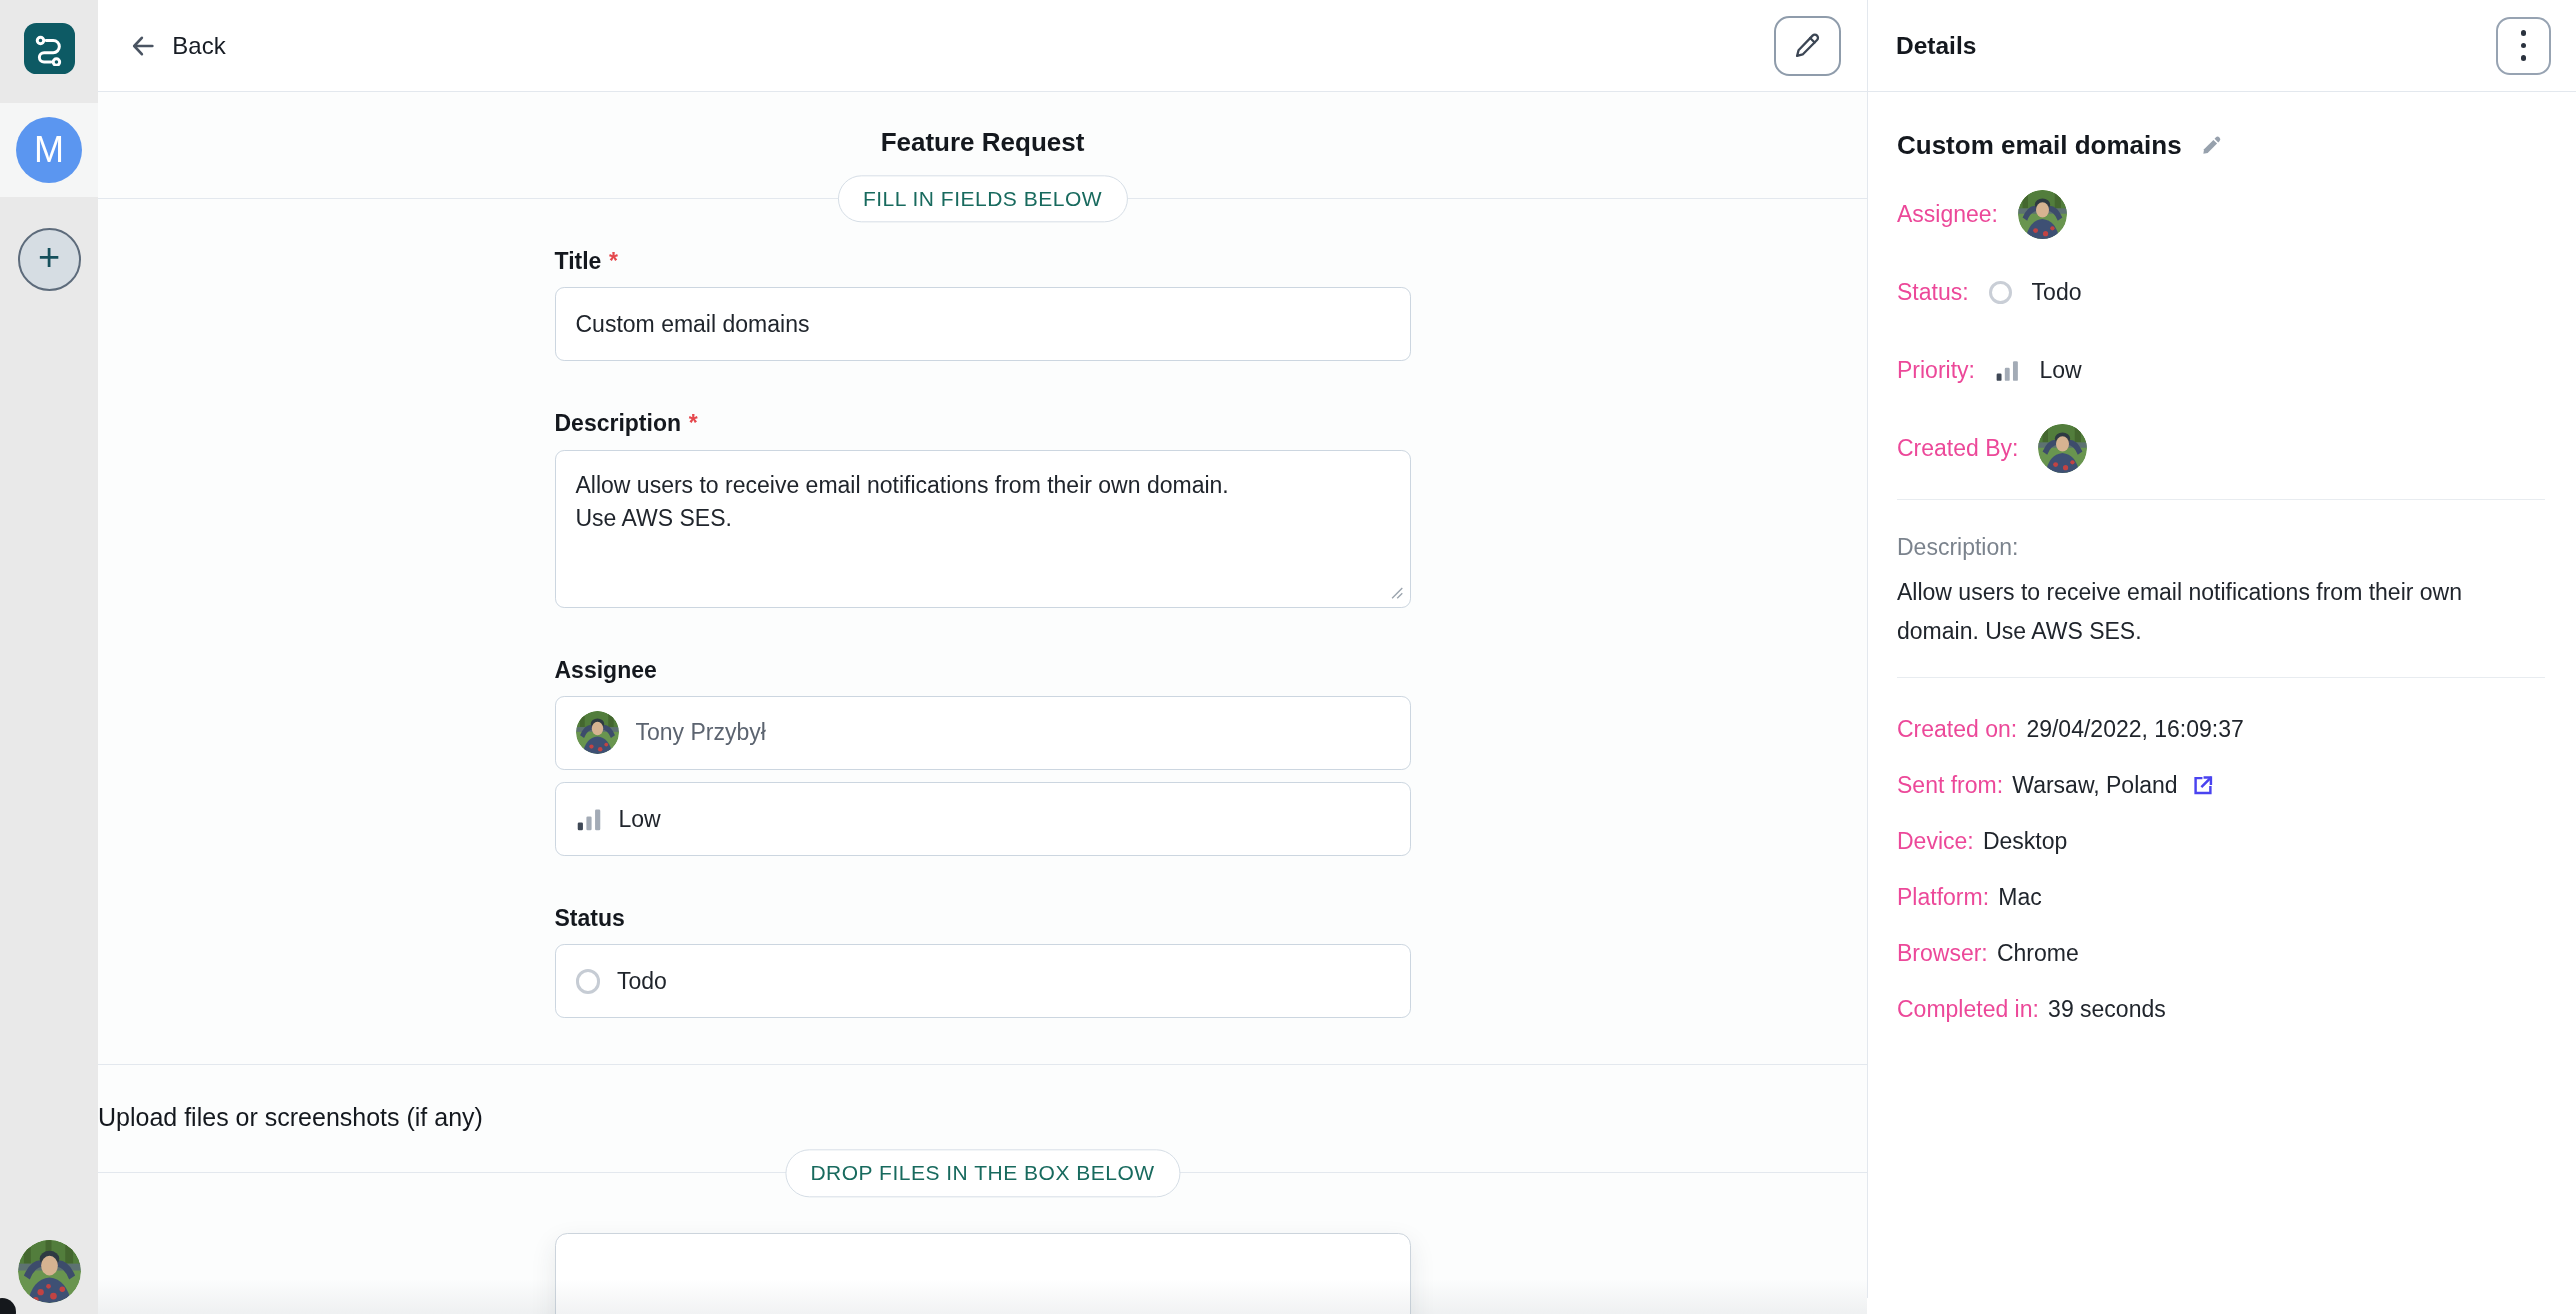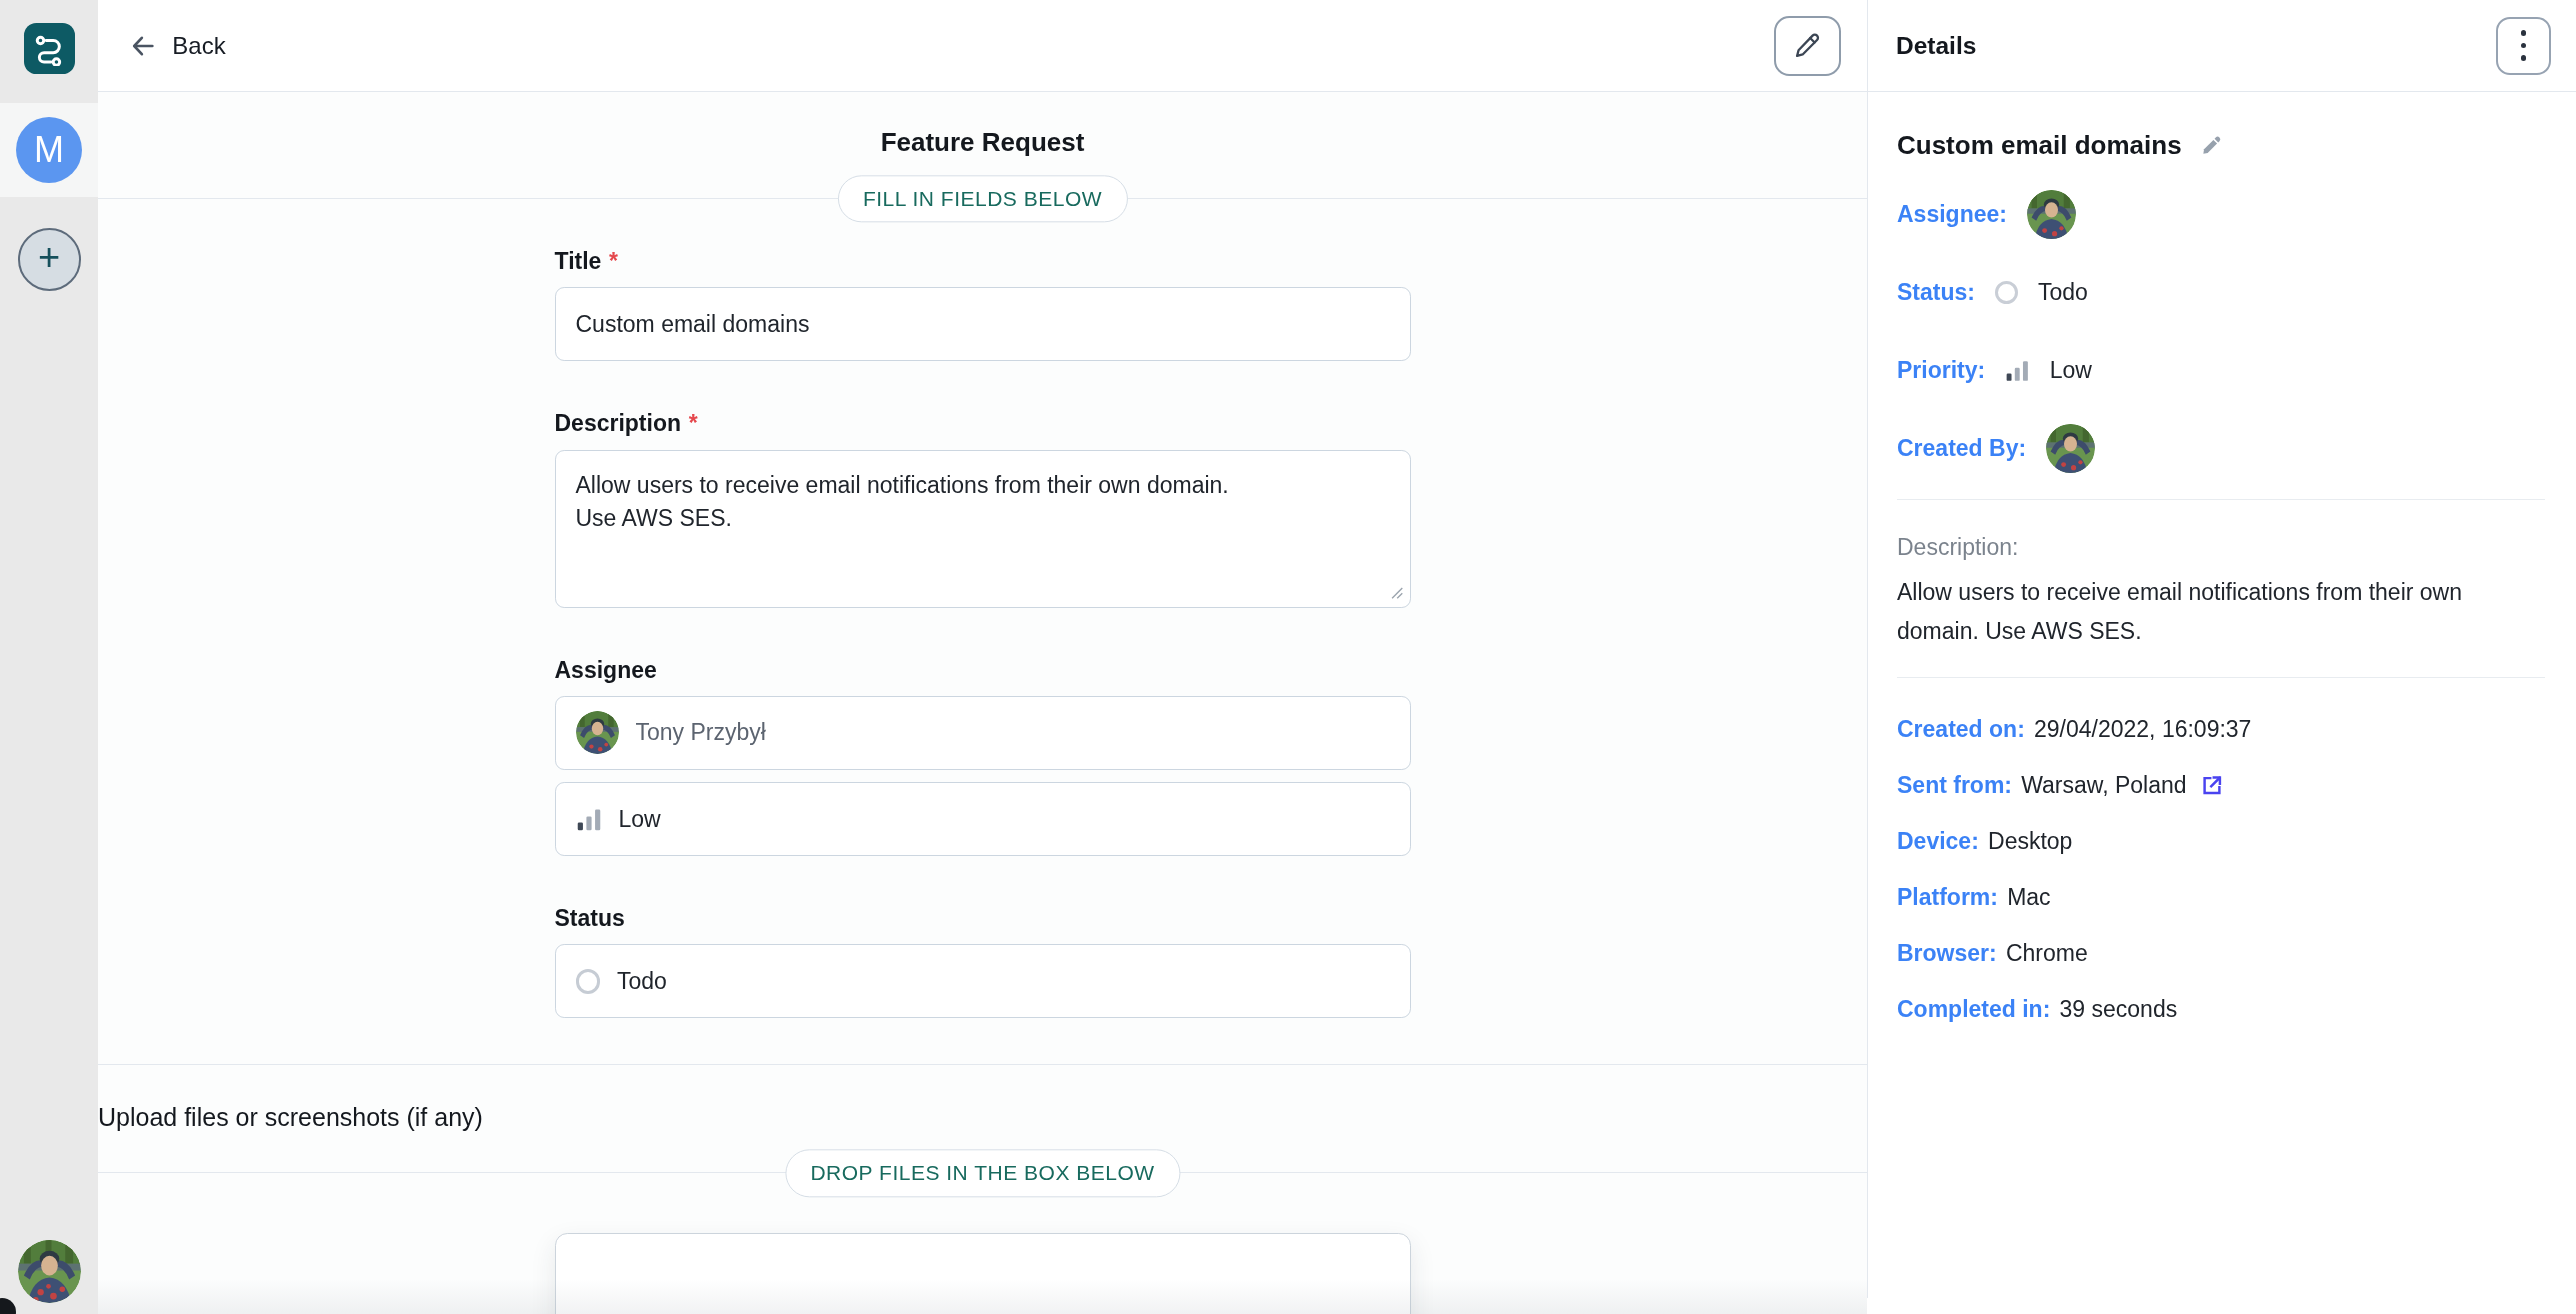--- a/index.html
+++ b/index.html
@@ -72,21 +72,21 @@
   .d-top { padding:0 25px 0 28px; }
   .d-top-title { font-size:24.5px; font-weight:600; color:#14181e; }
   .kebab-btn { margin-left:auto; width:55px; height:58px; border:2.3px solid #97a3b2; border-radius:14px;
     background:#fff; display:flex; align-items:center; justify-content:center; }
   .dots { display:flex; flex-direction:column; gap:7px; }
   .dots i { width:5.4px; height:5.4px; border-radius:50%; background:#2a323e; }
   .d-body { padding:0 31px 0 29px; }
   .issue-title { margin-top:38px; display:flex; align-items:center; gap:18.4px; }
   .issue-title span { font-size:26px; font-weight:600; color:#14181e; }
   .d-row { min-height:49px; margin-top:29px; display:flex; align-items:center; gap:20px; font-size:23px; }
-  .d-label { color:#3b82f6;font-weight:bold; }
+  .d-label { color:#ec4899; }
   .d-value { color:#20252c; }
   .d-avatar { width:49px; height:49px; border-radius:50%; overflow:hidden; flex:0 0 auto; }
   .d-avatar svg { display:block; width:100%; height:100%; }
   .d-ring { width:23px; height:23px; border-radius:50%; border:3.1px solid #c9ced6; flex:0 0 auto; }
   .d-hr { border-top:1.5px solid #e8ecf0; margin-top:26px; }
   .desc-label { margin-top:34px; font-size:23px; color:#7b838d; }
   .desc-text { margin-top:12.3px; font-size:23px; line-height:1.68; color:#20252c; }
   .meta-row { margin-top:29px; font-size:23px; display:flex; align-items:center; gap:9.2px; flex-wrap:nowrap; }
   .meta-row.first { margin-top:38px; }
   .ext-link { margin-left:4.6px; display:inline-flex; }

